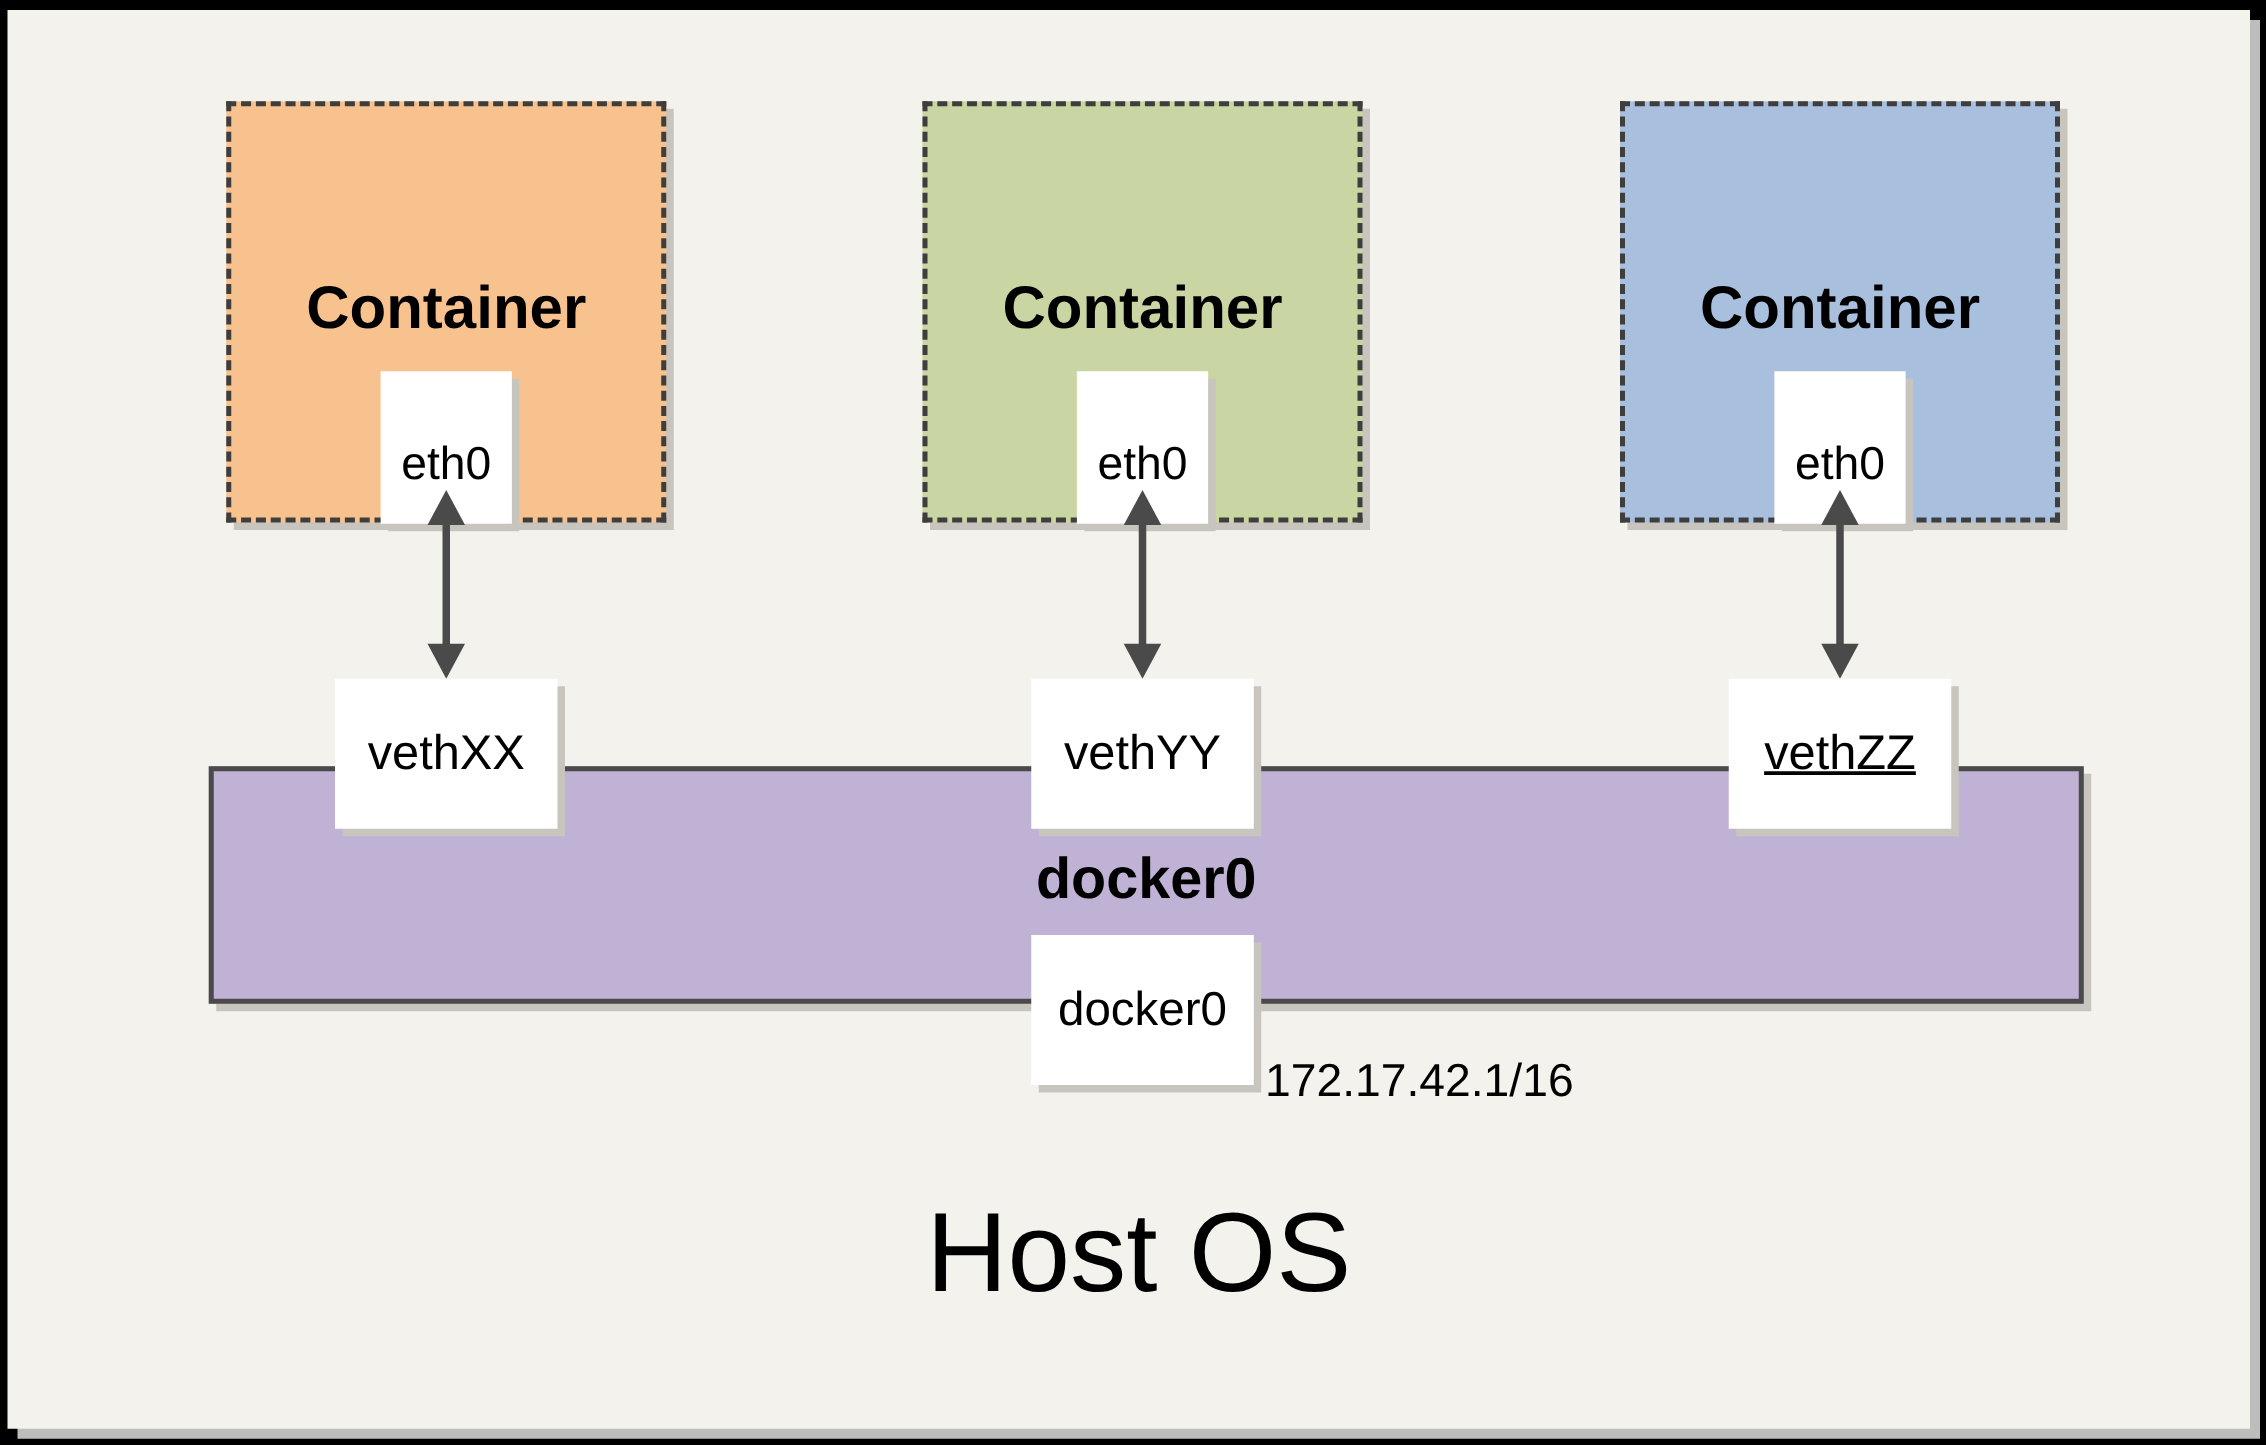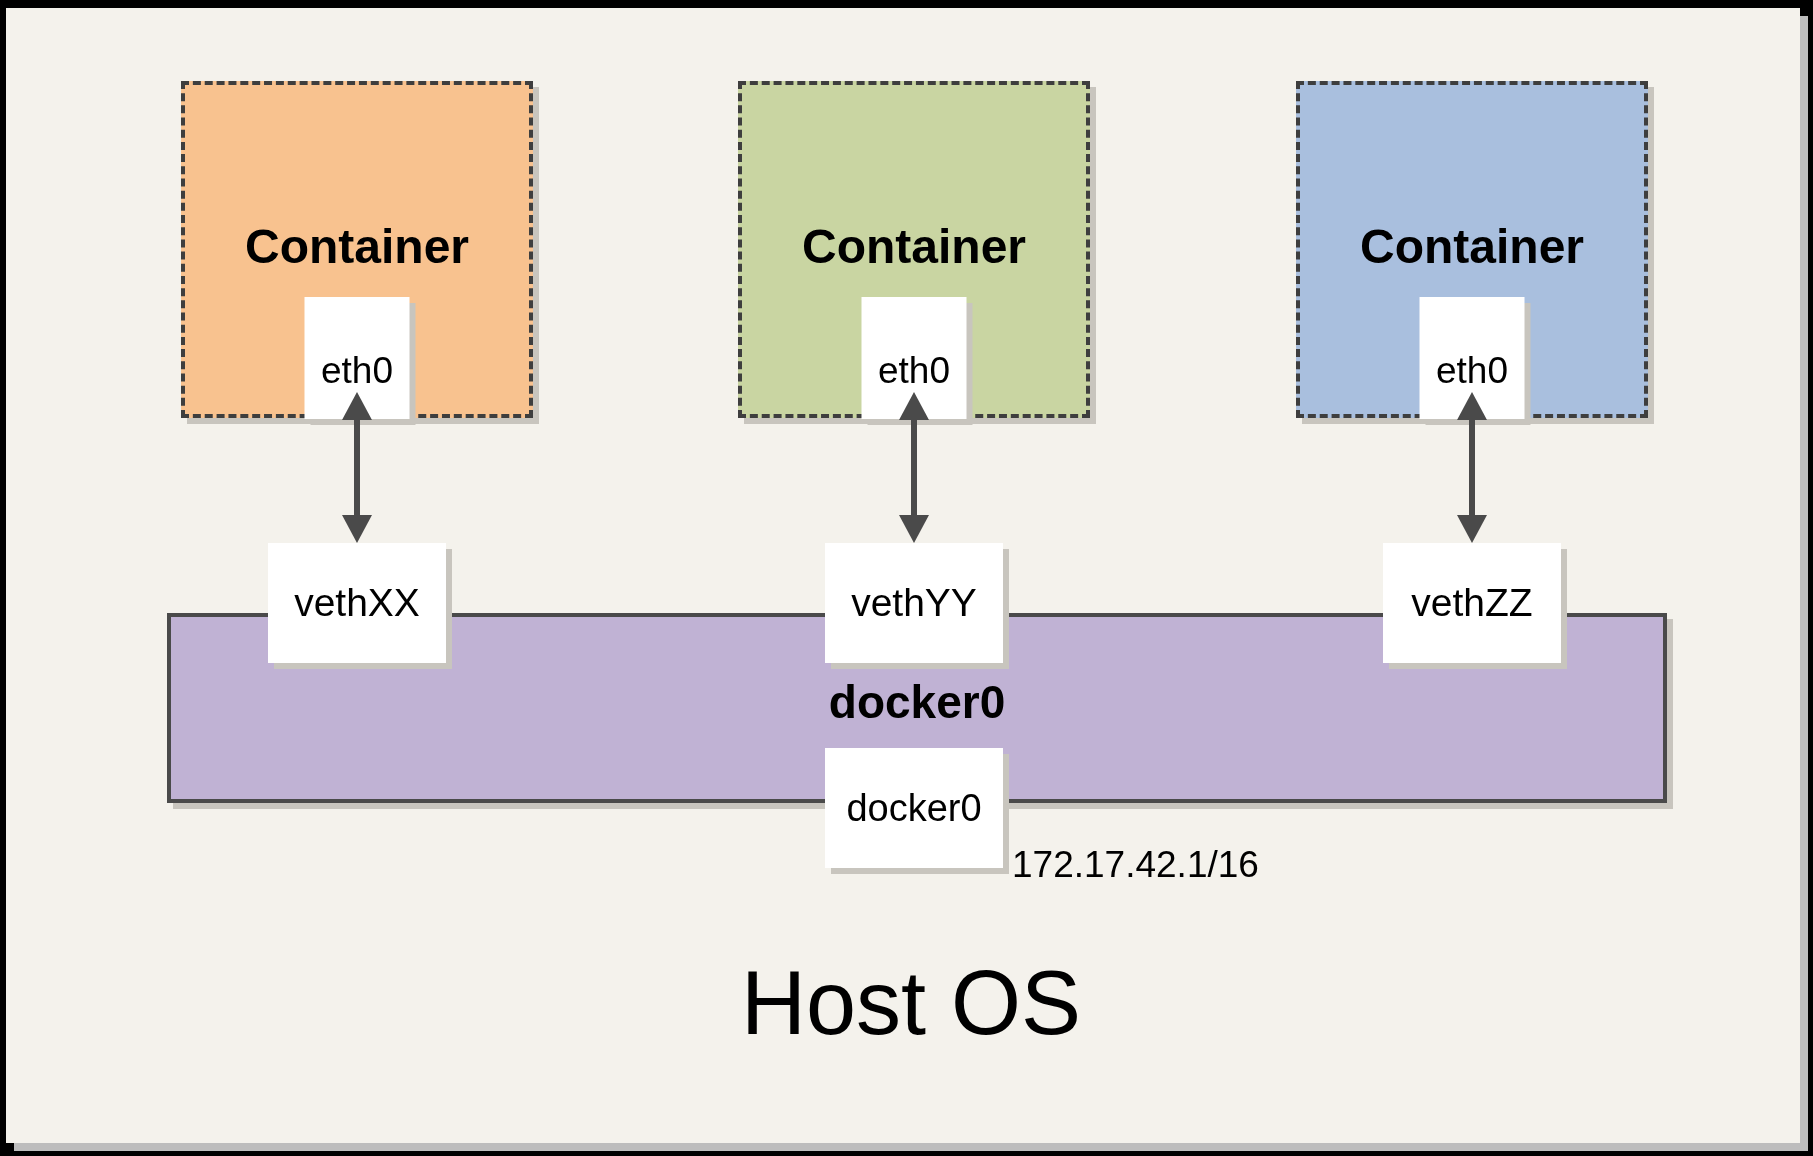--- a/index.html
+++ b/index.html
@@ -67,21 +67,21 @@
   .veth-box {
     position: absolute;
     top: 535px;
     width: 178px;
     height: 120px;
     font-size: 39px;
     z-index: 3;
   }
   .veth-box.v1 { left: 262px; }
   .veth-box.v2 { left: 819px; }
-  .veth-box.v3 { left: 1377px; }
+  .veth-box.v3 { left: 1377px; text-decoration: underline; }
   .docker-if-box {
     position: absolute;
     left: 819px;
     top: 740px;
     width: 178px;
     height: 120px;
     font-size: 38px;
     z-index: 3;
   }
   

